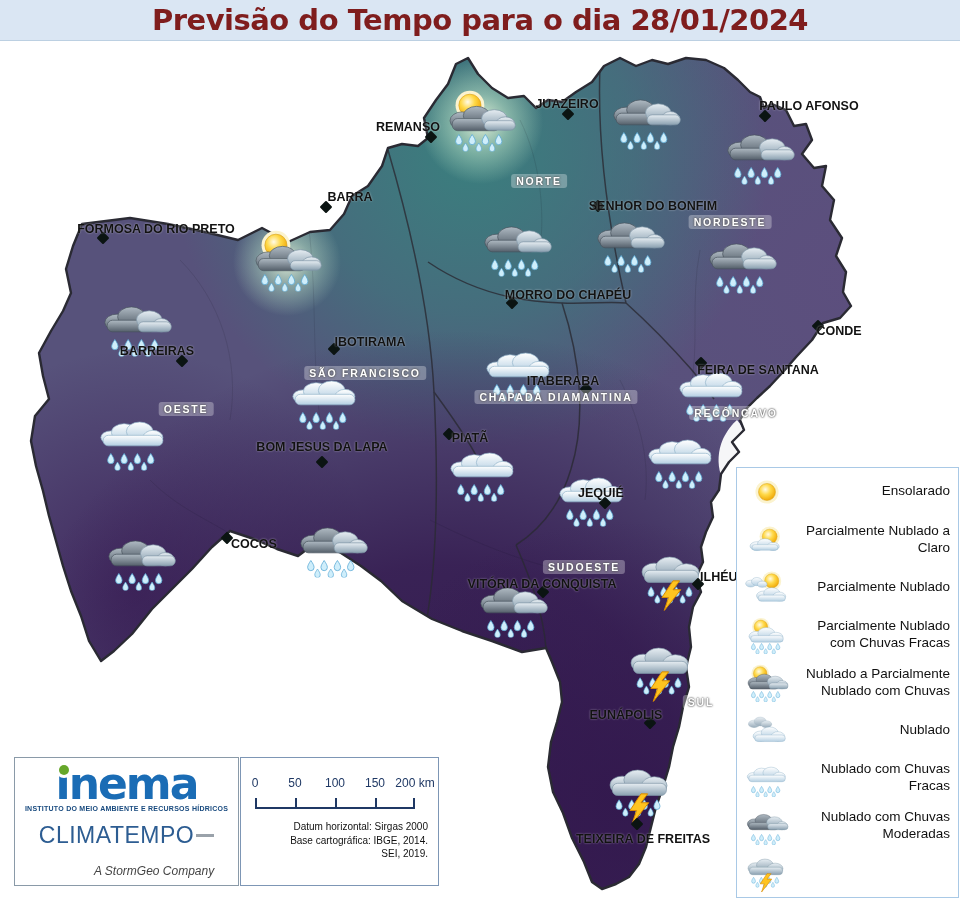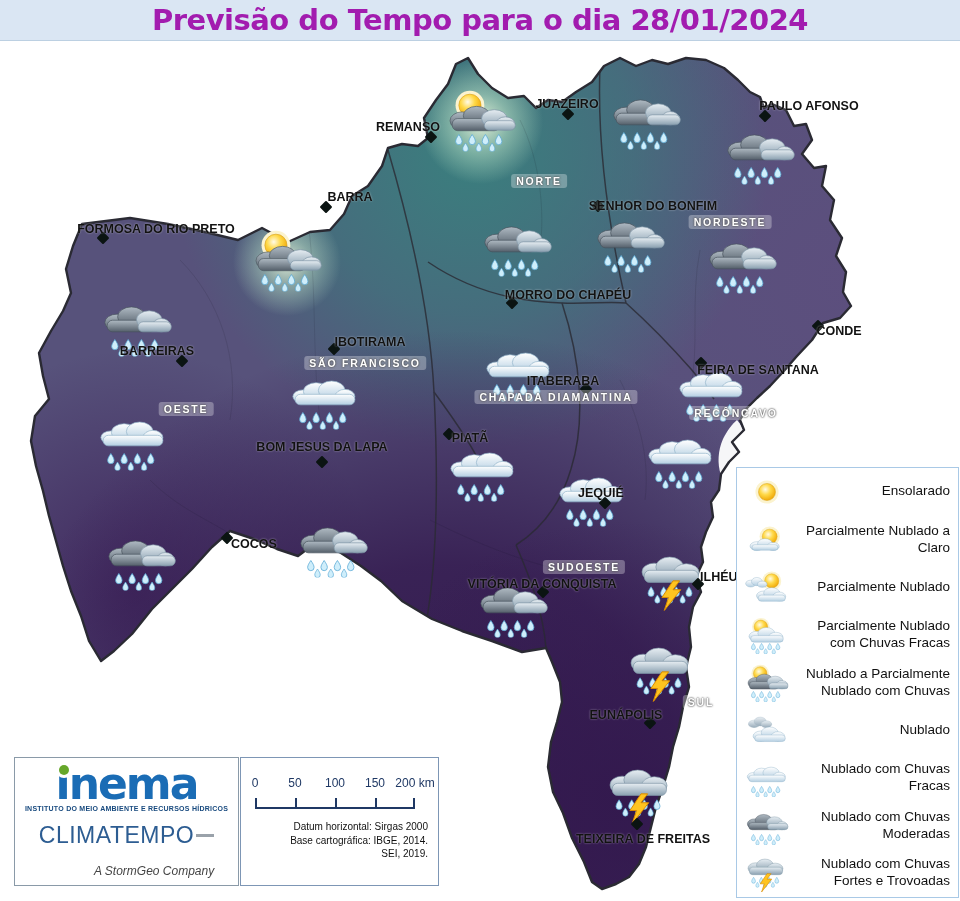--- a/index.html
+++ b/index.html
@@ -2,21 +2,21 @@
 <html><head>
 <meta charset="utf-8">
 <style>
   html,body{margin:0;padding:0;background:#fff;}
   .stage{position:relative;width:960px;height:901px;background:#fff;overflow:hidden;
          font-family:"Liberation Sans",sans-serif;}
   
   .titlebar{position:absolute;left:0;top:0;width:960px;height:40px;background:#dae6f3;
             border-bottom:1px solid #bcd0e2;z-index:6;}
   .titlebar h1{margin:0;text-align:center;line-height:40px;font-size:29px;font-weight:700;
-               color:#a21caf;letter-spacing:-0.5px;font-family:"DejaVu Sans",sans-serif;}
+               color:#7f1d1d;letter-spacing:-0.5px;font-family:"DejaVu Sans",sans-serif;}
   
   .basemap{position:absolute;left:0;top:0;z-index:1;}
   .layer{position:absolute;left:0;top:0;width:960px;height:901px;pointer-events:none;}
   #icons-layer{z-index:3;} #cities-layer{z-index:4;} #regions-layer{z-index:4;margin-left:44px;}
   .wicon{position:absolute;width:80px;height:62px;transform:translate(-50%,-52%);}
   .wicon svg{width:100%;height:100%;display:block;}
   .diamond{position:absolute;width:9px;height:9px;background:#0b1412;
            transform:translate(-50%,-50%) rotate(45deg);border-radius:1px;}
   .city-label{position:absolute;transform:translate(-50%,-50%);white-space:nowrap;
               font-size:12.5px;font-weight:700;color:#121212;
@@ -412,21 +412,21 @@
       <span class="diamond" style="left: 698px; top: 584px;"></span>
       <span class="city-label" style="left: 723px; top: 577px;">ILHÉUS</span>
       <span class="diamond" style="left: 650px; top: 723px;"></span>
       <span class="city-label" style="left: 626px; top: 715px;">EUNÁPOLIS</span>
       <span class="diamond" style="left: 637px; top: 824px;"></span>
       <span class="city-label" style="left: 643px; top: 839px;">TEIXEIRA DE FREITAS</span>
     </div>
   <div class="layer" id="regions-layer">
       <span class="region-label" style="left: 495px; top: 181px;">NORTE</span>
       <span class="region-label" style="left: 686px; top: 222px;">NORDESTE</span>
-      <span class="region-label" style="left: 321px; top: 363px;">SÃO FRANCISCO</span>
+      <span class="region-label" style="left: 321px; top: 373px;">SÃO FRANCISCO</span>
       <span class="region-label" style="left: 142px; top: 409px;">OESTE</span>
       <span class="region-label" style="left: 512px; top: 397px;">CHAPADA DIAMANTINA</span>
       <span class="region-label" style="left: 692px; top: 413px;">RECÔNCAVO</span>
       <span class="region-label" style="left: 540px; top: 567px;">SUDOESTE</span>
       <span class="region-label" style="left: 657px; top: 702px;">SUL</span>
     </div>
 
   <header class="titlebar">
     <h1>Previsão do Tempo para o dia 28/01/2024</h1>
   </header>
@@ -496,21 +496,20 @@
             </svg>
           </span>
           <span class="legend-label">Nublado com Chuvas Moderadas</span>
         </div>
         <div class="legend-row">
           <span class="legend-icon">
             <svg viewBox="0 0 72 56">
               <use href="#i-thunder"></use>
             </svg>
           </span>
-          <span class="legend-label">Nublado com Chuvas Fortes e Trovoadas</span>
         </div>
       </div>
   </aside>
 
   <div class="logobox">
     <div class="inema">
       <div class="inema-word">
         <span>inema</span>
         <i class="inema-dot"></i>
       </div>

